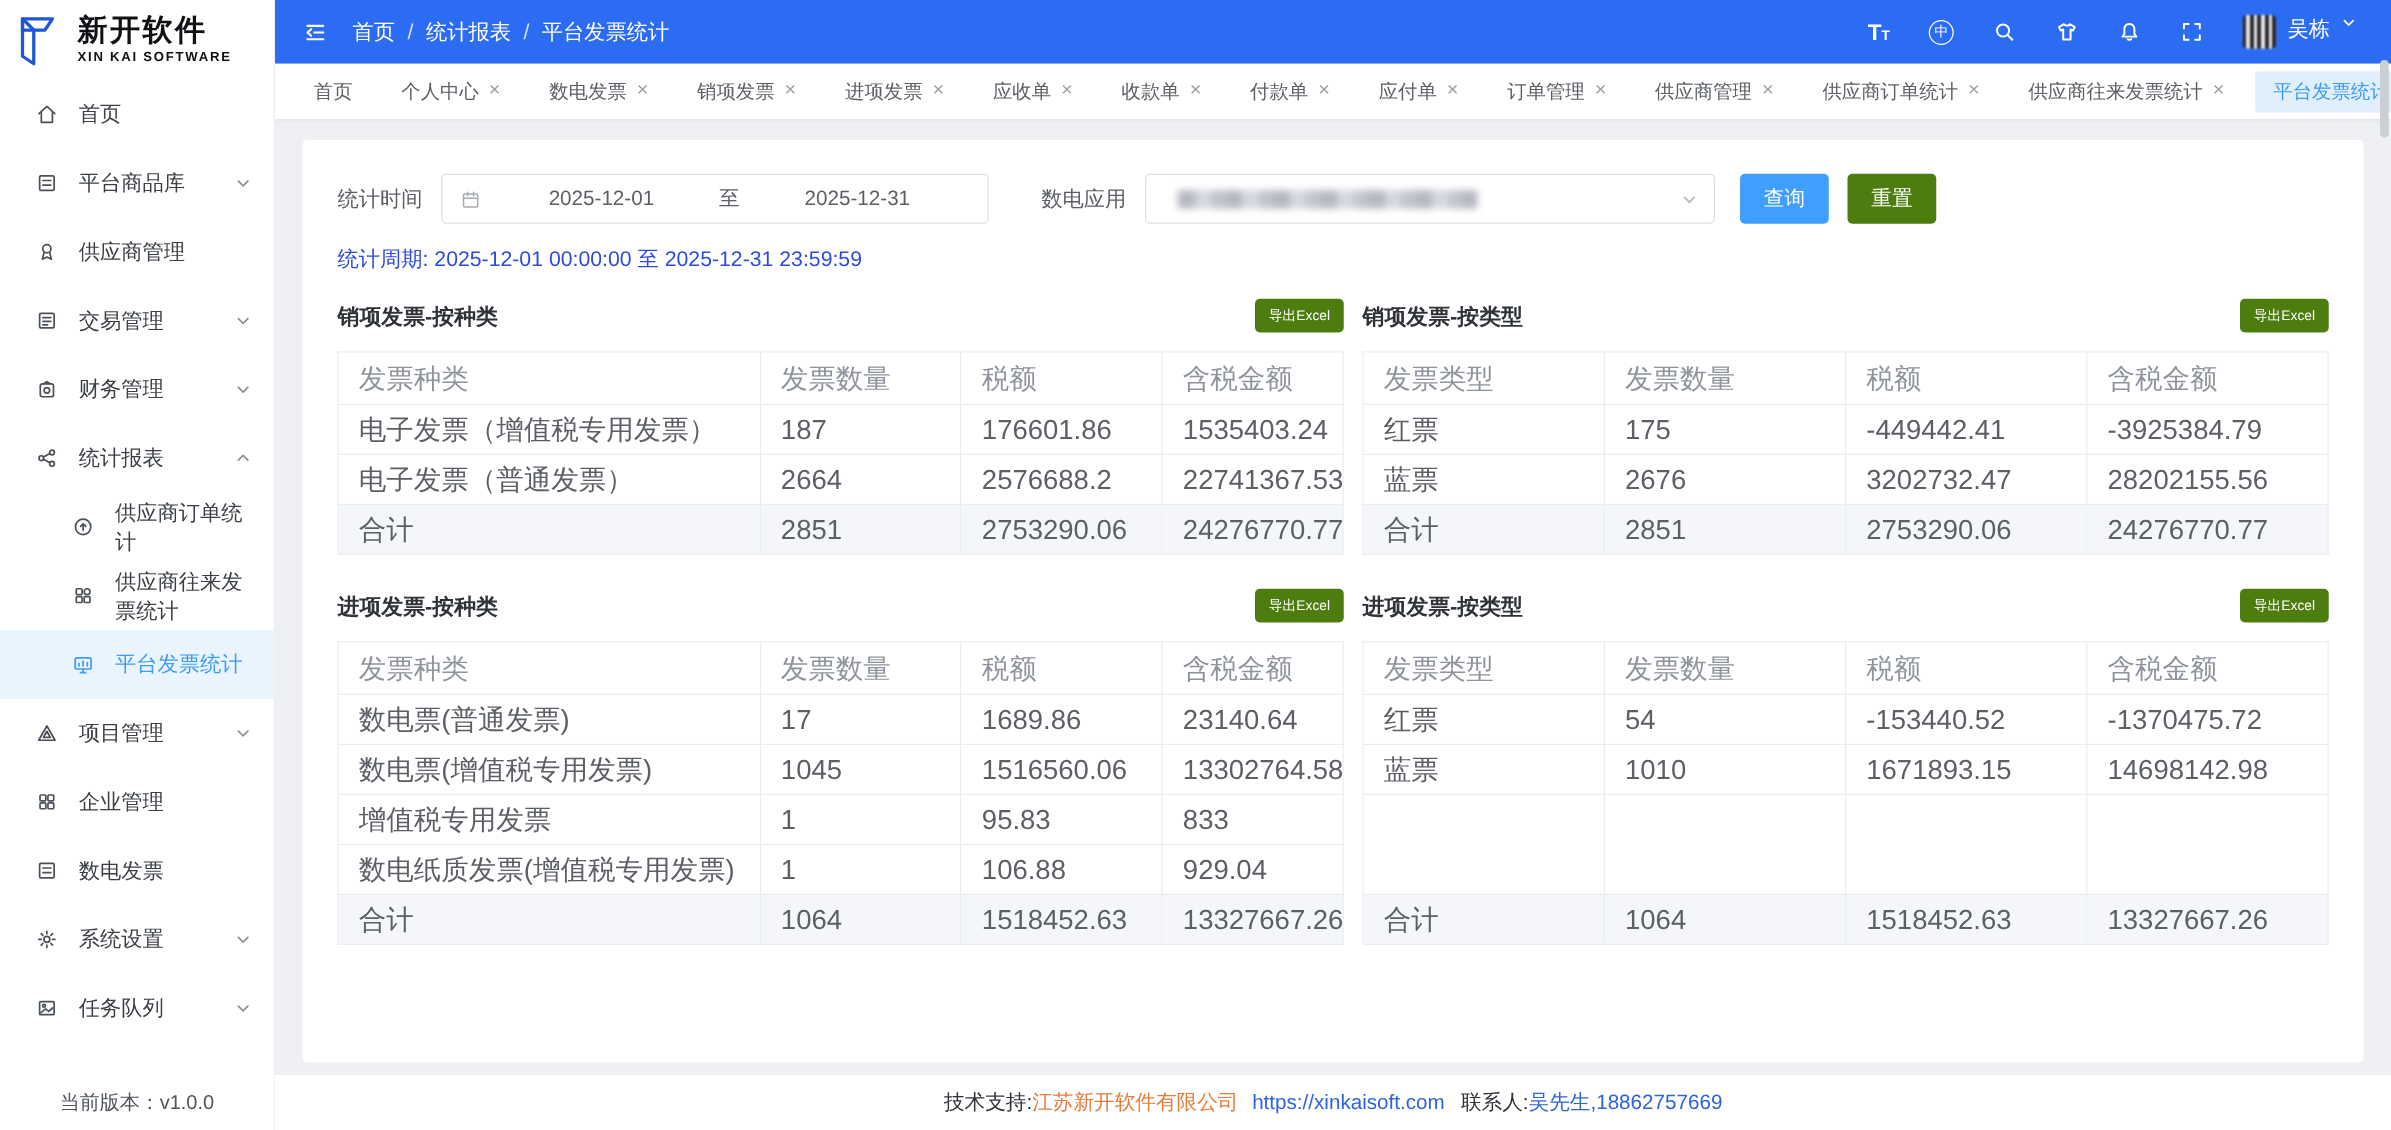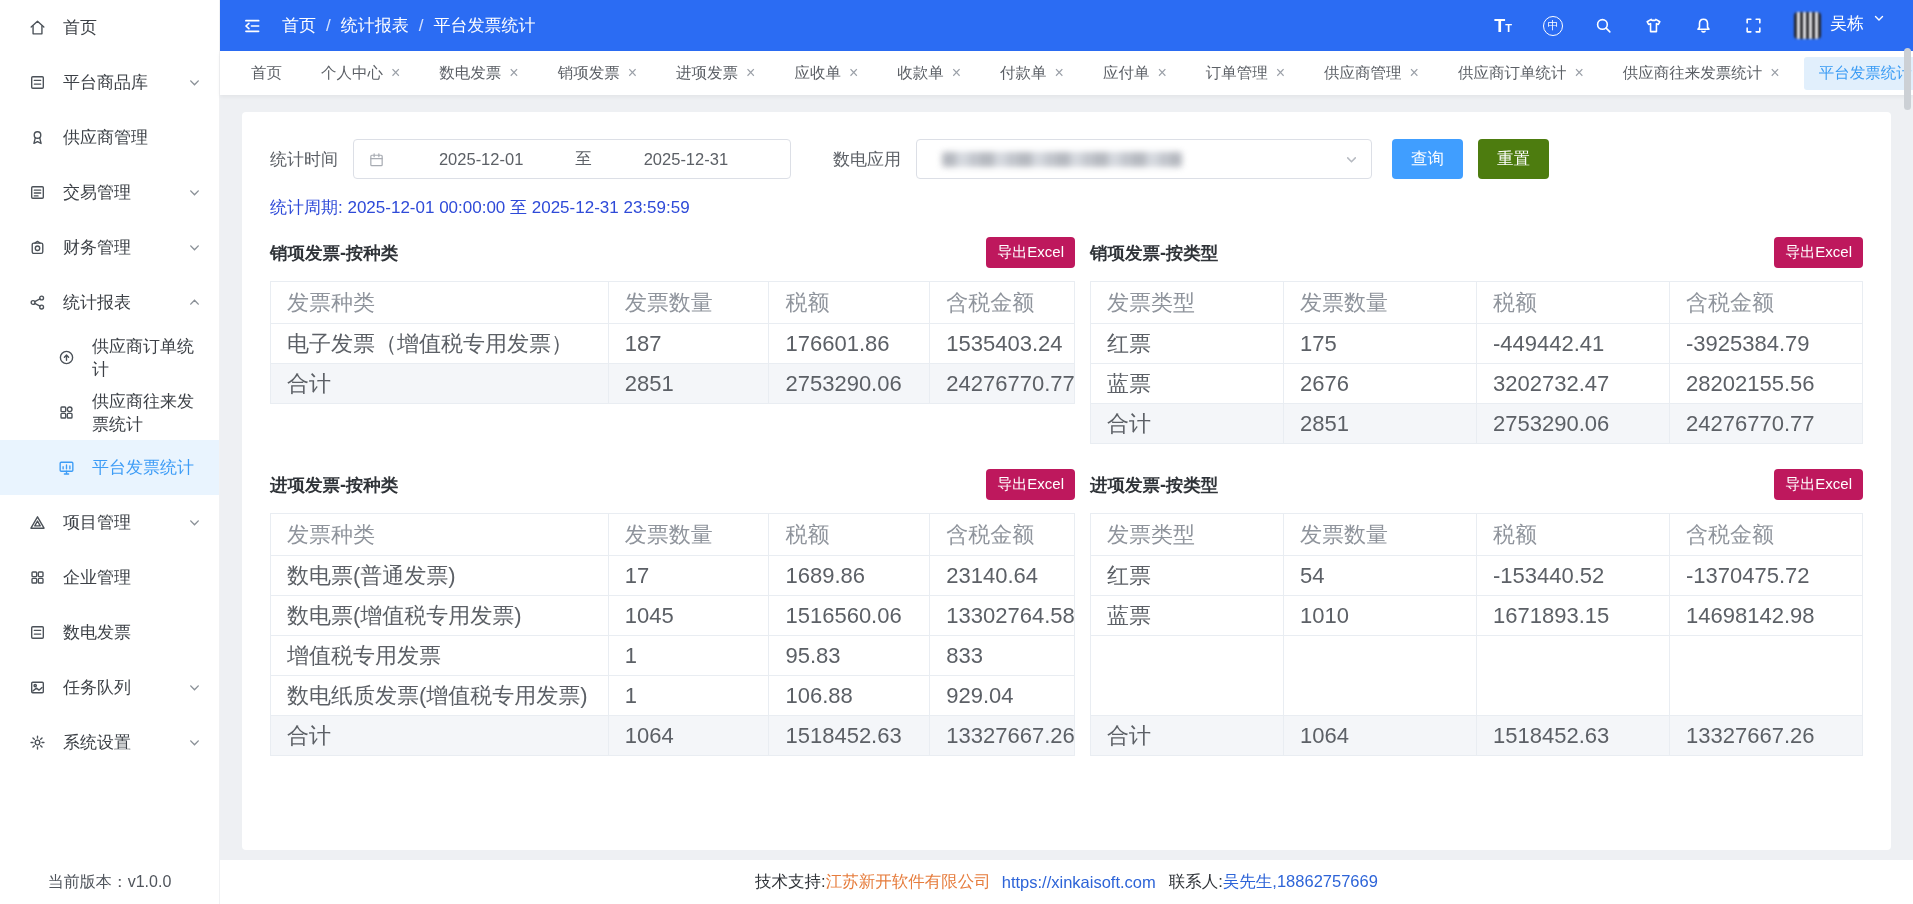--- a/index.html
+++ b/index.html
@@ -58,41 +58,53 @@
   .selectbox .chev{margin-left:auto;color:#b6bac1;display:flex}
   .btn{height:40px;padding:0 19px;border:none;border-radius:4px;font-size:16.5px;color:#fff;cursor:pointer;font-family:inherit}
   .btn-primary{background:#409eff;margin-right:15px}
   .btn-reset{background:#4d7c0f}
 
   .period{margin-top:17px;font-size:17px;color:#2e4ad8}
 
   .tables{display:grid;grid-template-columns:805px 1fr;column-gap:15px;row-gap:24px;margin-top:17px}
   .section-head{display:flex;align-items:center;justify-content:space-between;margin-bottom:12px;height:33px}
   .section-title{font-size:17.5px;font-weight:bold;color:#2f3338}
-  .btn-export{background:#be185d;color:#fff;border:none;border-radius:4px;font-size:15px;padding:6px 11px;cursor:pointer;font-family:inherit}
+  .btn-export{background:#4d7c0f;color:#fff;border:none;border-radius:4px;font-size:11px;padding:6px 11px;cursor:pointer;font-family:inherit}
   table{width:100%;border-collapse:collapse;font-size:22px;table-layout:fixed}
   th{font-weight:normal;color:#8f949c;text-align:left;padding:0 16px;height:42px;border:1px solid #e9edf2;background:#fff}
   td{color:#5c6066;padding:0 16px;height:40px;border:1px solid #e9edf2;overflow:hidden;white-space:nowrap}
   tr.total td{background:#f4f6f9}
   tr.filler td{border-top:none}
 
   .footer{height:44px;background:#fff;display:flex;align-items:center;justify-content:center;font-size:16.5px;color:#2f3338;flex-shrink:0}
   .f-company{color:#e67c3c}
   .f-link{color:#2d64d8;margin-left:11px;cursor:pointer}
   .f-contact-label{margin-left:13px}
   .f-contact{color:#2d64d8;cursor:pointer}
 
   .scrollthumb{position:absolute;right:2px;top:48px;width:7px;height:62px;border-radius:4px;background:#ccd0d5;z-index:9}
 </style>
 </head>
 <body>
 
 <div class="app">
 
   <aside class="sidebar">
+    <div class="logo">
+      <span class="logo-mark">
+        <svg width="40" height="42" viewBox="0 0 40 42" fill="none" stroke="currentColor" stroke-width="2.6" stroke-linejoin="round">
+          <path d="M6 4 H30 L24 13 H6 Z"></path>
+          <path d="M6 4 V34 L15 40 V13 Z"></path>
+        </svg>
+      </span>
+      <span class="logo-text">
+        <div class="cn">新开软件</div>
+        <div class="en">XIN KAI SOFTWARE</div>
+      </span>
+    </div>
     <nav class="menu">
         <div class="menu-item">
           <span class="mi-icon">
             <svg viewBox="0 0 18 18" width="19" height="19" fill="none" stroke="currentColor" stroke-width="1.3" stroke-linecap="round" stroke-linejoin="round">
               <path d="M3 8.5 L9 3 L15 8.5"></path>
               <path d="M4.8 7.6 V15 H13.2 V7.6"></path>
             </svg>
           </span>
           <span class="mi-label">首页</span>
         </div>
@@ -224,40 +236,40 @@
             <svg viewBox="0 0 18 18" width="19" height="19" fill="none" stroke="currentColor" stroke-width="1.3" stroke-linecap="round" stroke-linejoin="round">
               <rect x="3.5" y="3.5" width="11" height="11" rx="1"></rect>
               <path d="M6 7 H12 M6 10.5 H12"></path>
             </svg>
           </span>
           <span class="mi-label">数电发票</span>
         </div>
         <div class="menu-item">
           <span class="mi-icon">
             <svg viewBox="0 0 18 18" width="19" height="19" fill="none" stroke="currentColor" stroke-width="1.3" stroke-linecap="round" stroke-linejoin="round">
+              <circle cx="9" cy="9" r="2.2"></circle>
+              <path d="M9 2.9 V4.7 M9 13.3 V15.1 M2.9 9 H4.7 M13.3 9 H15.1 M4.7 4.7 L6 6 M12 12 L13.3 13.3 M13.3 4.7 L12 6 M6 12 L4.7 13.3"></path>
+            </svg>
+          </span>
+          <span class="mi-label">系统设置</span>
+          <span class="chev">
+            <svg width="13" height="13" viewBox="0 0 12 12" fill="none" stroke="currentColor" stroke-width="1.3" stroke-linecap="round">
+              <path d="M2.5 4.5 L6 8 L9.5 4.5"></path>
+            </svg>
+          </span>
+        </div>
+        <div class="menu-item">
+          <span class="mi-icon">
+            <svg viewBox="0 0 18 18" width="19" height="19" fill="none" stroke="currentColor" stroke-width="1.3" stroke-linecap="round" stroke-linejoin="round">
               <rect x="3.5" y="4" width="11" height="10" rx="1"></rect>
               <circle cx="6.8" cy="7.2" r="1.1"></circle>
               <path d="M4.6 12.4 L8 9.6 L10.4 11.5 L13.3 8.9"></path>
             </svg>
           </span>
           <span class="mi-label">任务队列</span>
-          <span class="chev">
-            <svg width="13" height="13" viewBox="0 0 12 12" fill="none" stroke="currentColor" stroke-width="1.3" stroke-linecap="round">
-              <path d="M2.5 4.5 L6 8 L9.5 4.5"></path>
-            </svg>
-          </span>
-        </div>
-        <div class="menu-item">
-          <span class="mi-icon">
-            <svg viewBox="0 0 18 18" width="19" height="19" fill="none" stroke="currentColor" stroke-width="1.3" stroke-linecap="round" stroke-linejoin="round">
-              <circle cx="9" cy="9" r="2.2"></circle>
-              <path d="M9 2.9 V4.7 M9 13.3 V15.1 M2.9 9 H4.7 M13.3 9 H15.1 M4.7 4.7 L6 6 M12 12 L13.3 13.3 M13.3 4.7 L12 6 M6 12 L4.7 13.3"></path>
-            </svg>
-          </span>
-          <span class="mi-label">系统设置</span>
           <span class="chev">
             <svg width="13" height="13" viewBox="0 0 12 12" fill="none" stroke="currentColor" stroke-width="1.3" stroke-linecap="round">
               <path d="M2.5 4.5 L6 8 L9.5 4.5"></path>
             </svg>
           </span>
         </div>
       </nav>
     <div class="version">当前版本：v1.0.0</div>
   </aside>
 
@@ -430,20 +442,26 @@
                     <th>含税金额</th>
                   </tr>
                 </thead>
                 <tbody>
                   <tr>
                     <td>电子发票（增值税专用发票）</td>
                     <td>187</td>
                     <td>176601.86</td>
                     <td>1535403.24</td>
                   </tr>
+                  <tr>
+                    <td>电子发票（普通发票）</td>
+                    <td>2664</td>
+                    <td>2576688.2</td>
+                    <td>22741367.53</td>
+                  </tr>
                   <tr class="total">
                     <td>合计</td>
                     <td>2851</td>
                     <td>2753290.06</td>
                     <td>24276770.77</td>
                   </tr>
                 </tbody>
               </table>
             </section>
             <section class="table-section">

